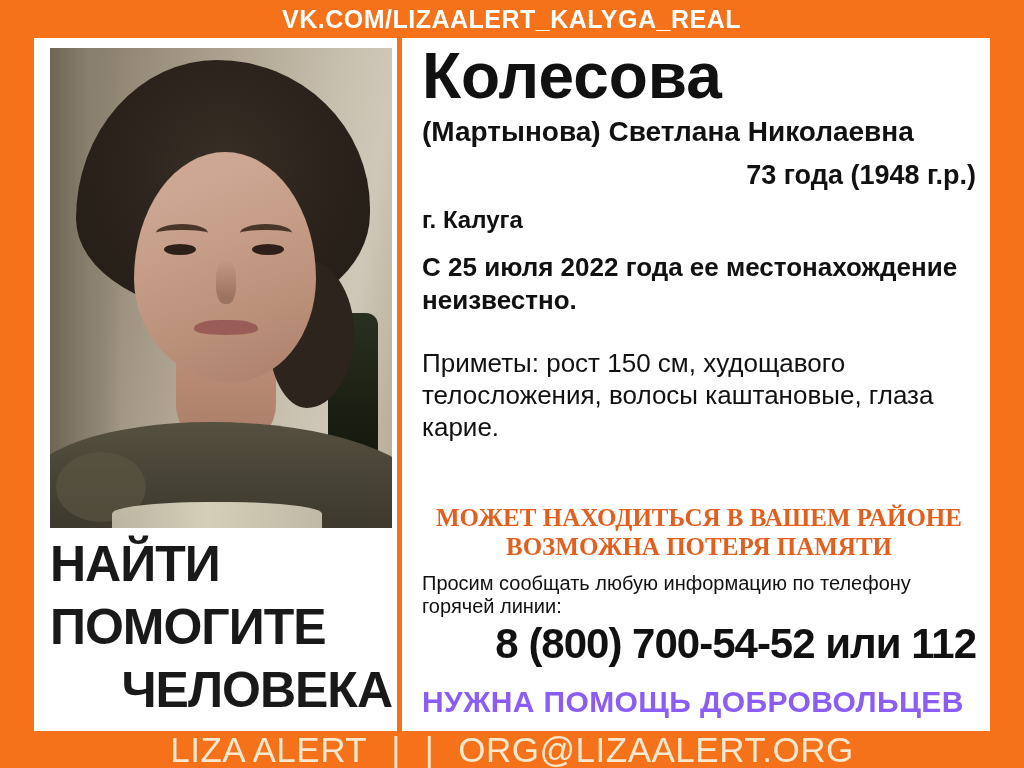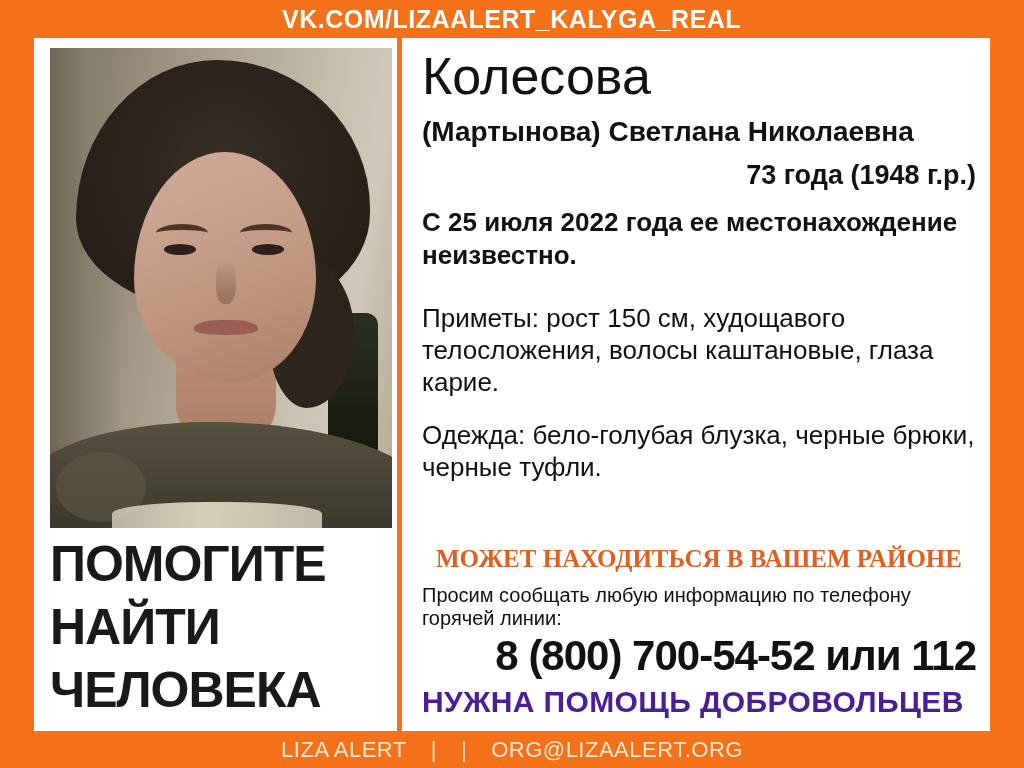--- a/index.html
+++ b/index.html
@@ -14,21 +14,21 @@
 
   
   .top-strip {
     position: absolute; top: 0; left: 0; right: 1px; height: 38px;
     display: flex; align-items: center; justify-content: center;
     color: #FFFFFF; font-weight: bold; font-size: 25px; letter-spacing: .5px;
   }
   .bottom-strip {
     position: absolute; bottom: 0; left: 0; right: 0; height: 37px;
     display: flex; align-items: center; justify-content: center; gap: 24px;
-    color: #F7E8D0; font-size: 22px; font-weight: normal; letter-spacing: .5px;
+    color: #F7E8D0; font-size: 35px; font-weight: normal; letter-spacing: .5px;
   }
   .bottom-strip .sep { opacity: .95; }
 
   
   .card {
     position: absolute; left: 34px; top: 38px; width: 956px; height: 693px;
     background: #FFFFFF; display: flex;
   }
 
   
@@ -77,33 +77,33 @@
   }
 
   
   .divider { flex: 0 0 5px; background: #F5721A; margin-left: 3px; }
 
   
   .right-col {
     flex: 1; display: flex; flex-direction: column;
     padding: 10px 14px 12px 20px; color: #111111;
   }
-  .surname { font-size: 52px; line-height: 56px; font-weight: normal; margin-bottom: 12px; }
+  .surname { font-size: 64px; line-height: 56px; font-weight: bold; margin-bottom: 12px; }
   .name-line { font-size: 28px; font-weight: bold; margin-bottom: 12px; }
   .age-line  { font-size: 27px; font-weight: bold; margin-bottom: 15px; text-align: right; }
   .city-line { font-size: 24px; font-weight: bold; margin-bottom: 17px; }
   .missing   { font-size: 26px; font-weight: bold; line-height: 33px; margin-bottom: 30px; }
   .desc      { font-size: 26px; line-height: 32px; margin-bottom: 21px; }
   .desc b    { font-weight: normal; }
 
   .bottom-cluster { margin-top: auto; }
   .alert-line { color: #E2601F; font-weight: bold; font-size: 25px; line-height: 29px; text-align: center; font-family: Liberation Serif, serif; }
   .note   { font-size: 20px; margin-top: 11px; color: #111; }
   .phone  { font-size: 42px; font-weight: bold; line-height: 50px; letter-spacing: -1px; margin-top: 1px; text-align: right; }
-  .volunteers { color: #4c1d95; font-weight: bold; font-size: 30px; margin-top: 4px; letter-spacing: .4px; }
+  .volunteers { color: #8b5cf6; font-weight: bold; font-size: 30px; margin-top: 16px; letter-spacing: .4px; }
 </style>
 </head>
 <body>
 
 <div class="top-strip">
   <span>VK.COM/LIZAALERT_KALYGA_REAL</span>
 </div>
 
 <div class="card">
 
@@ -121,45 +121,44 @@
       <div class="face">
         <div class="brow l"></div>
         <div class="brow r"></div>
         <div class="eye l"></div>
         <div class="eye r"></div>
         <div class="nose"></div>
         <div class="lips"></div>
       </div>
     </div>
     <div class="slogan">
+      <span class="slogan-line fit-w" style="transform: scaleX(1);">НАЙТИ</span>
       <span class="slogan-line fit-w" style="transform: scaleX(1);">ПОМОГИТЕ</span>
-      <span class="slogan-line fit-w" style="transform: scaleX(1);">НАЙТИ</span>
-      <span class="slogan-line fit-w" style="transform: scaleX(1);">ЧЕЛОВЕКА</span>
+      <span class="slogan-line fit-w" style="transform: scaleX(1); text-align: right;">ЧЕЛОВЕКА</span>
     </div>
   </div>
 
   <div class="divider"></div>
 
   <div class="right-col">
     <div class="surname">Колесова</div>
     <div class="name-line">(Мартынова) Светлана Николаевна</div>
     <div class="age-line">73 года (1948 г.р.)</div>
+    <div class="city-line">г. Калуга</div>
     <div class="missing">
       <span>С 25 июля 2022 года ее местонахождение</span><br>
       <span>неизвестно.</span>
     </div>
     <div class="desc">
       <b>Приметы:</b><span> рост 150 см, худощавого телосложения, волосы каштановые, глаза карие.</span>
     </div>
-    <div class="desc">
-      <b>Одежда:</b><span> бело-голубая блузка, черные брюки, черные туфли.</span>
-    </div>
 
     <div class="bottom-cluster">
       <div class="alert-line">МОЖЕТ НАХОДИТЬСЯ В ВАШЕМ РАЙОНЕ</div>
+      <div class="alert-line">ВОЗМОЖНА ПОТЕРЯ ПАМЯТИ</div>
       <div class="note">Просим сообщать любую информацию по телефону горячей линии:</div>
       <div class="phone">8 (800) 700-54-52 или 112</div>
       <div class="volunteers">НУЖНА ПОМОЩЬ ДОБРОВОЛЬЦЕВ</div>
     </div>
   </div>
 </div>
 
 <div class="bottom-strip">
   <span>LIZA ALERT</span>
   <span class="sep">|</span>

